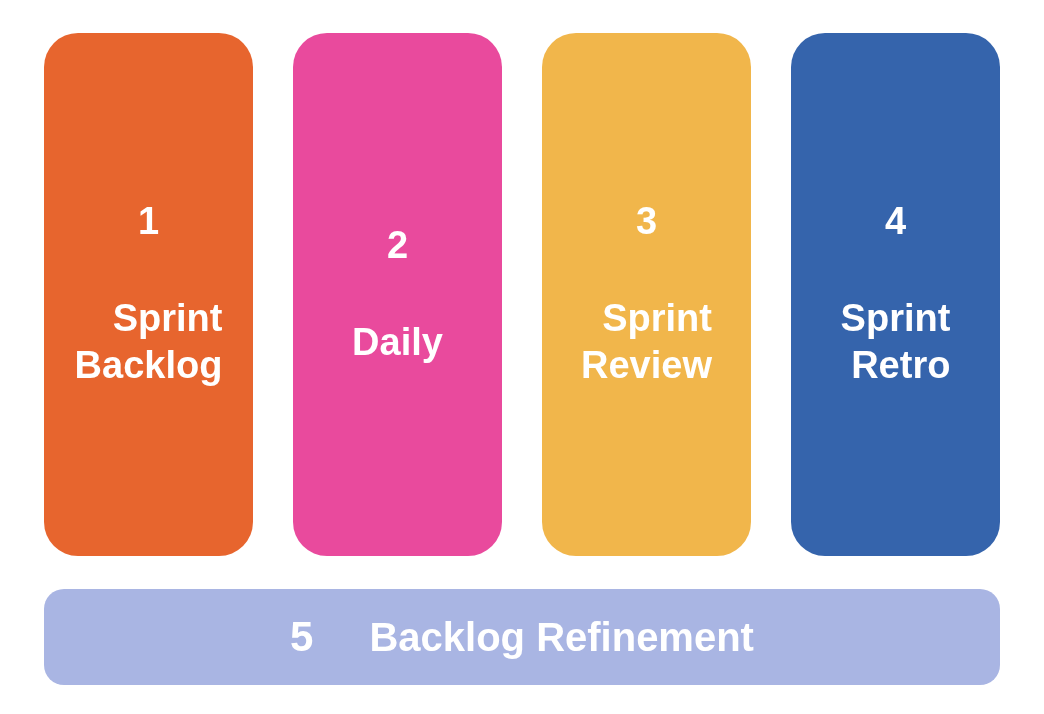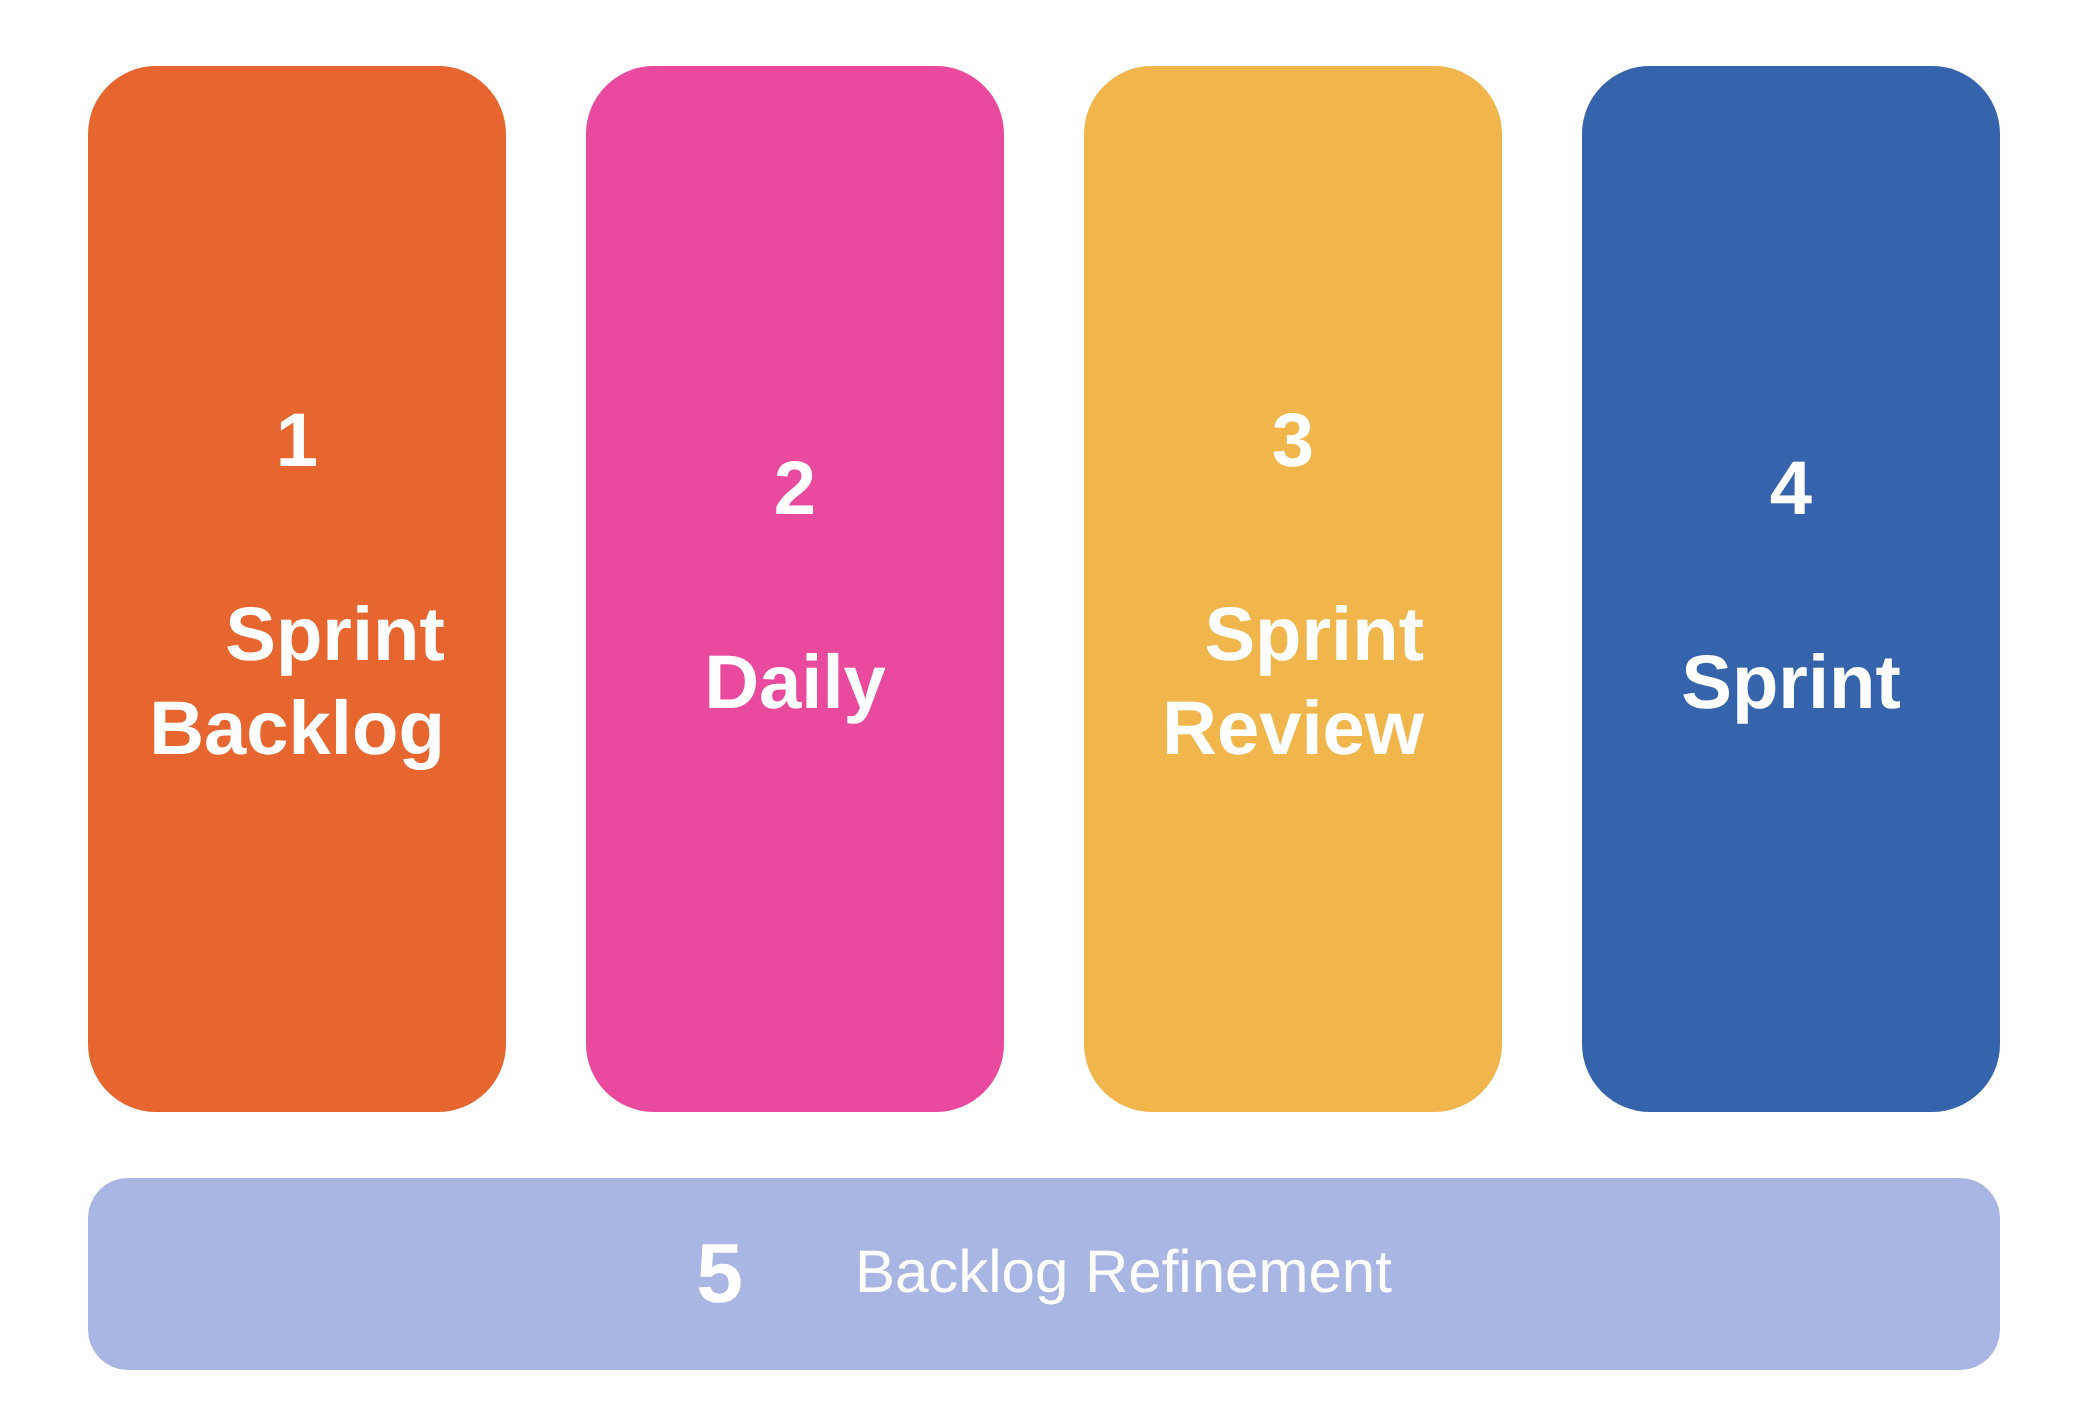--- a/index.html
+++ b/index.html
@@ -61,22 +61,22 @@
     align-items: center;
     justify-content: center;
     gap: 56px;
   }
   .footer-number {
     font-size: 42px;
     font-weight: bold;
     line-height: 1;
   }
   .footer-label {
-    font-size: 30px;
-    font-weight: normal;
+    font-size: 40px;
+    font-weight: bold;
     line-height: 1;
   }
 </style>
 </head>
 <body>
 
 <div class="stage">
 
   <div class="cards-row">
 
@@ -100,20 +100,21 @@
       <div class="event-label">
         <span>Sprint</span>
         <span>Review</span>
       </div>
     </div>
 
     <div class="event-card" style="background: rgb(53, 100, 172);">
       <div class="event-number">4</div>
       <div class="event-label">
         <span>Sprint</span>
+        <span>Retro</span>
       </div>
     </div>
 
   </div>
 
   <div class="footer-bar" style="background: rgb(169, 181, 227);">
     <span class="footer-number">5</span>
     <span class="footer-label">Backlog Refinement</span>
   </div>
 

